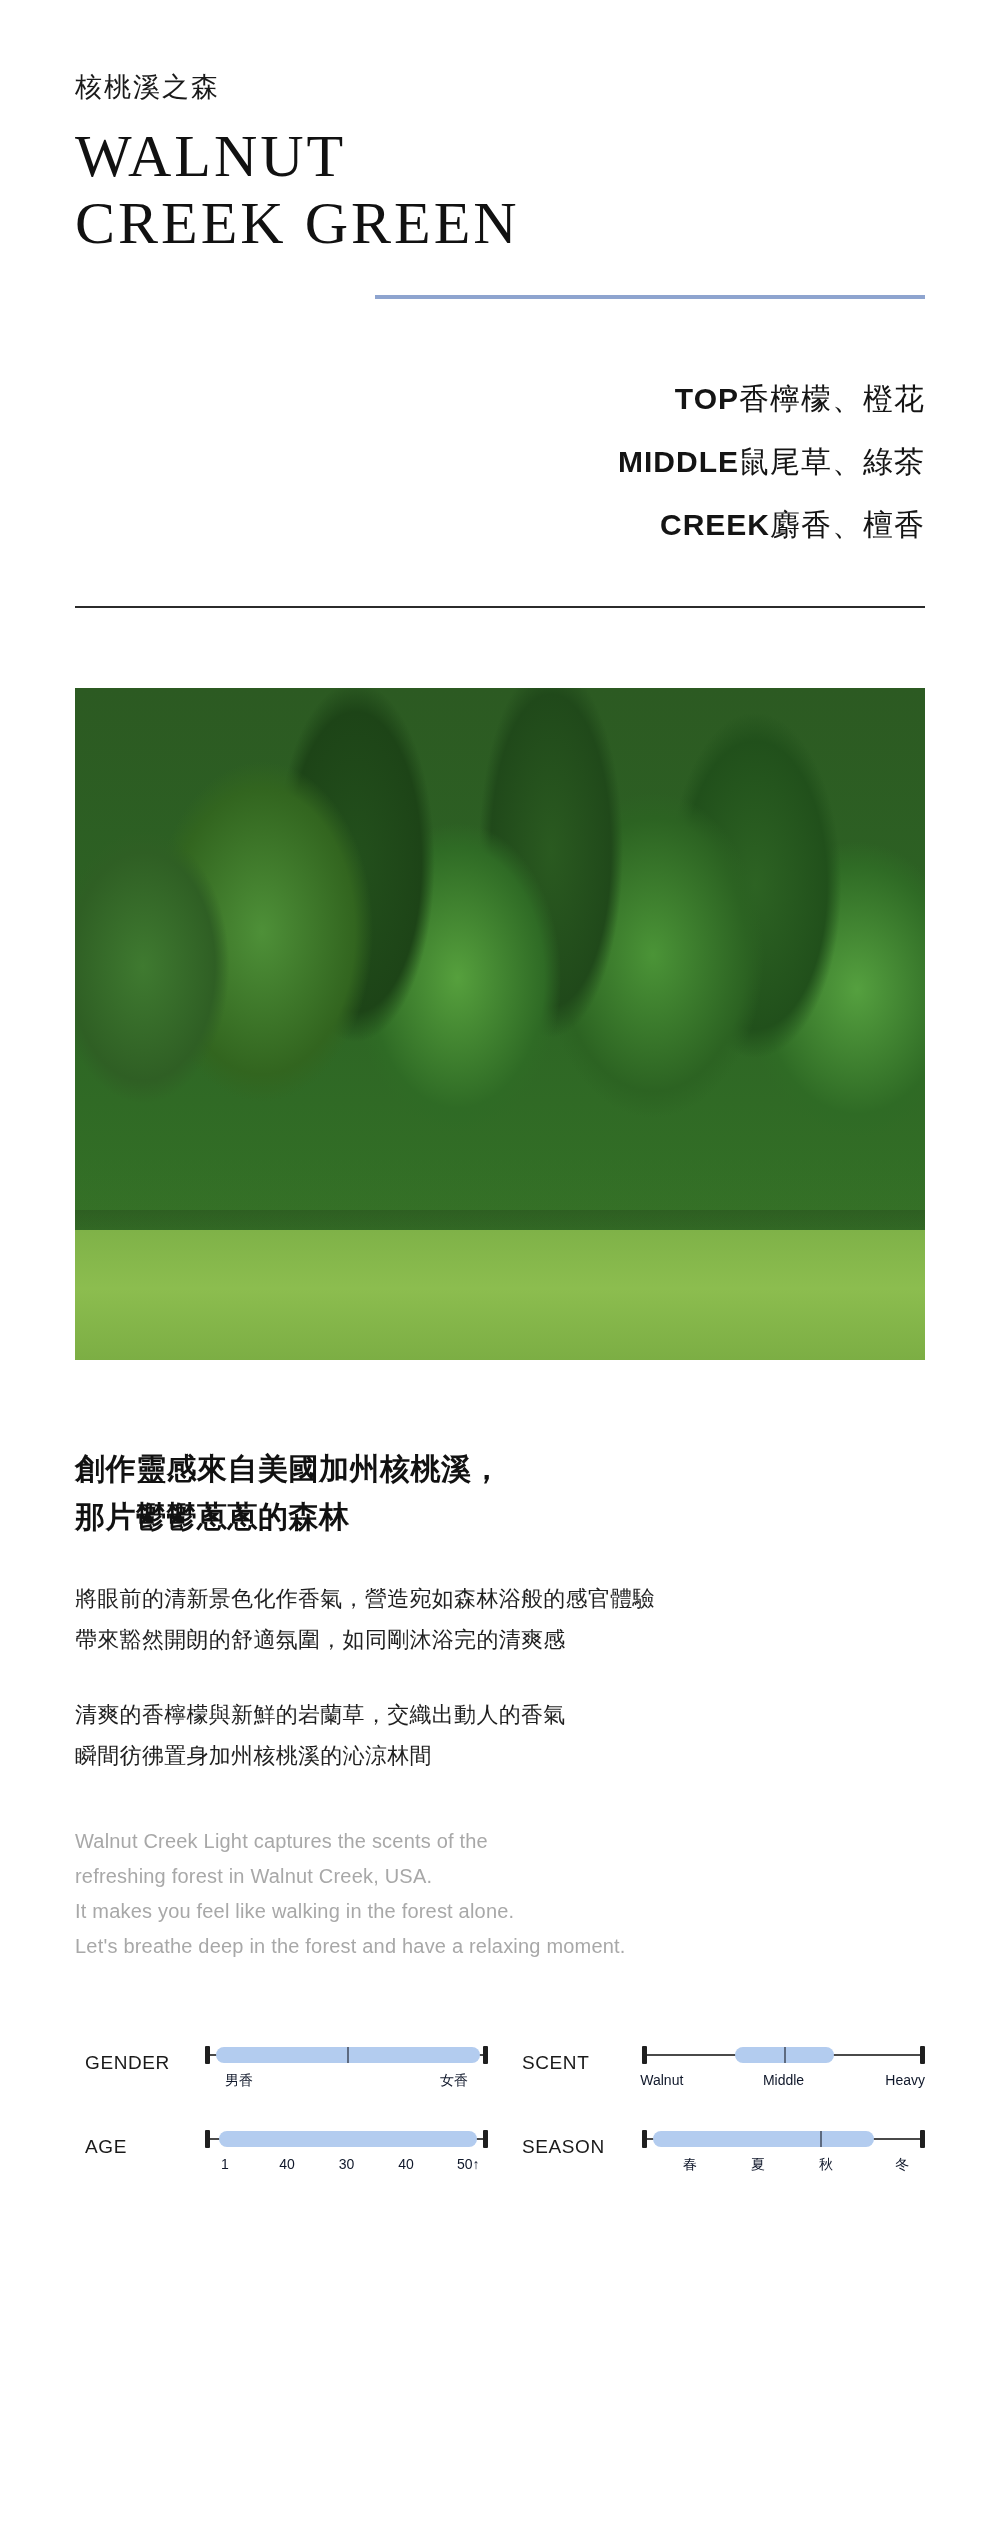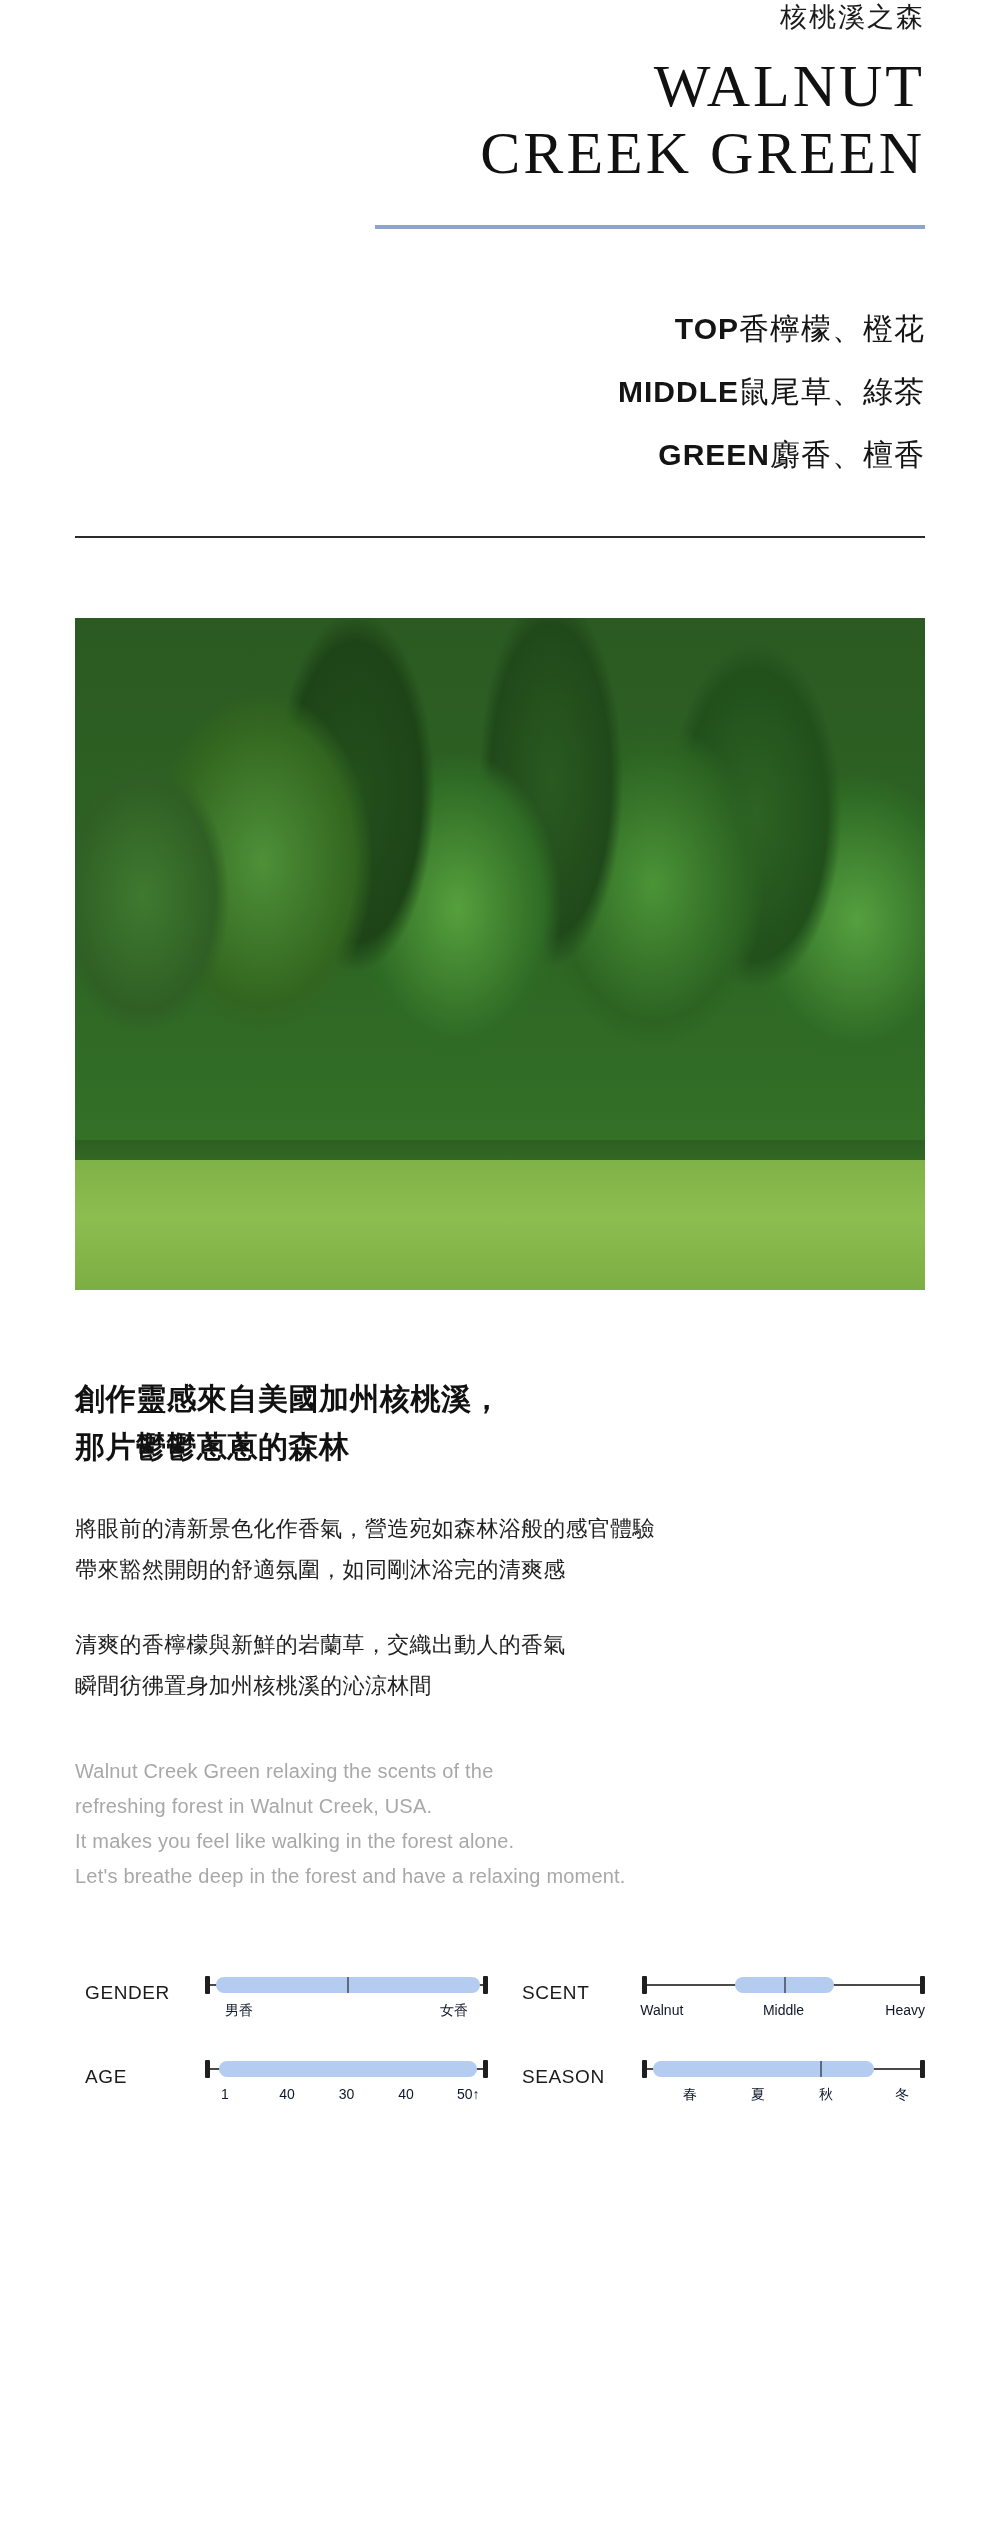--- a/index.html
+++ b/index.html
@@ -17,21 +17,22 @@
   .page {
     width: 1000px;
     min-height: 2545px;
     position: relative;
     box-sizing: border-box;
     padding: 0 75px;
   }
 
   
   .header {
-    text-align: right;
+    padding-top: 70px;
+    text-align: left;
   }
   .header-sub {
     font-size: 27px;
     letter-spacing: 2px;
     color: #1a1a1a;
     line-height: 1.3;
     margin-bottom: 18px;
   }
   .header-title {
     font-family: "Liberation Serif", serif;
@@ -252,21 +253,21 @@
   <div class="notes">
     <div class="note-row">
       <div class="note-label">TOP</div>
       <div class="note-value">香檸檬、橙花</div>
     </div>
     <div class="note-row">
       <div class="note-label">MIDDLE</div>
       <div class="note-value">鼠尾草、綠茶</div>
     </div>
     <div class="note-row">
-      <div class="note-label">GREEN</div>
+      <div class="note-label">CREEK</div>
       <div class="note-value">麝香、檀香</div>
     </div>
     <div class="notes-rule"></div>
   </div>
 
   <div class="photo-wrap">
     <div class="photo">
       <div class="sky"></div>
       <div class="treeline"></div>
       <div class="treeline-fade"></div>
@@ -285,21 +286,21 @@
       <div>將眼前的清新景色化作香氣，營造宛如森林浴般的感官體驗</div>
       <div>帶來豁然開朗的舒適氛圍，如同剛沐浴完的清爽感</div>
     </div>
 
     <div class="copy-para second">
       <div>清爽的香檸檬與新鮮的岩蘭草，交織出動人的香氣</div>
       <div>瞬間彷彿置身加州核桃溪的沁涼林間</div>
     </div>
 
     <div class="copy-en">
-      <div>Walnut Creek Green relaxing the scents of the</div>
+      <div>Walnut Creek Light captures the scents of the</div>
       <div>refreshing forest in Walnut Creek, USA.</div>
       <div>It makes you feel like walking in the forest alone.</div>
       <div>Let's breathe deep in the forest and have a relaxing moment.</div>
     </div>
   </div>
 
   <div class="meters">
 
     <div class="meter">
       <div class="meter-label">GENDER</div>

